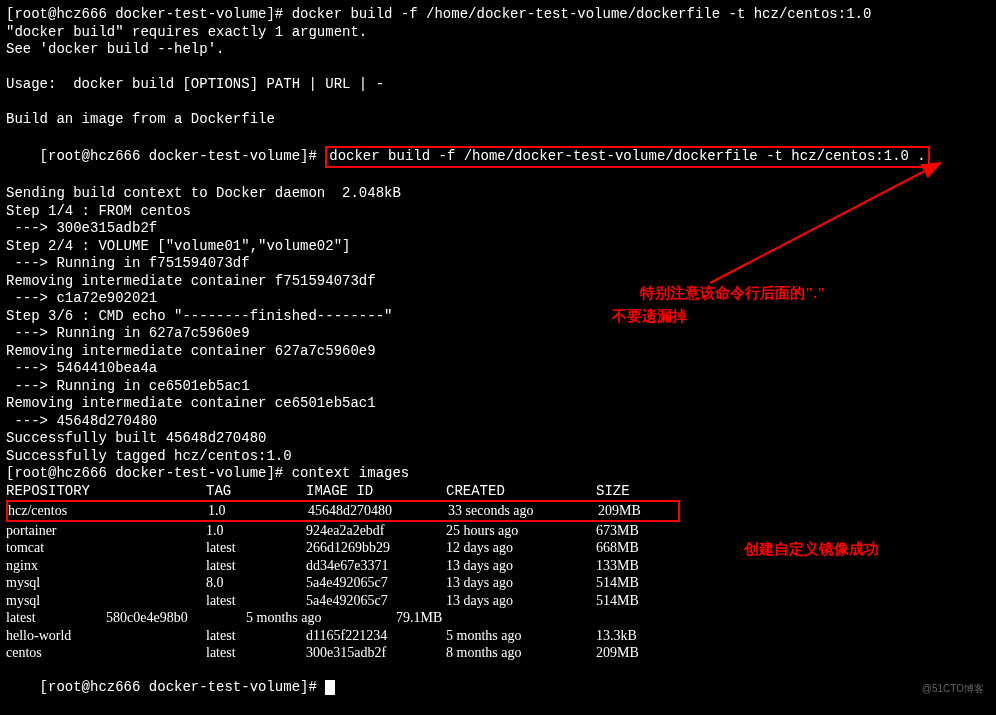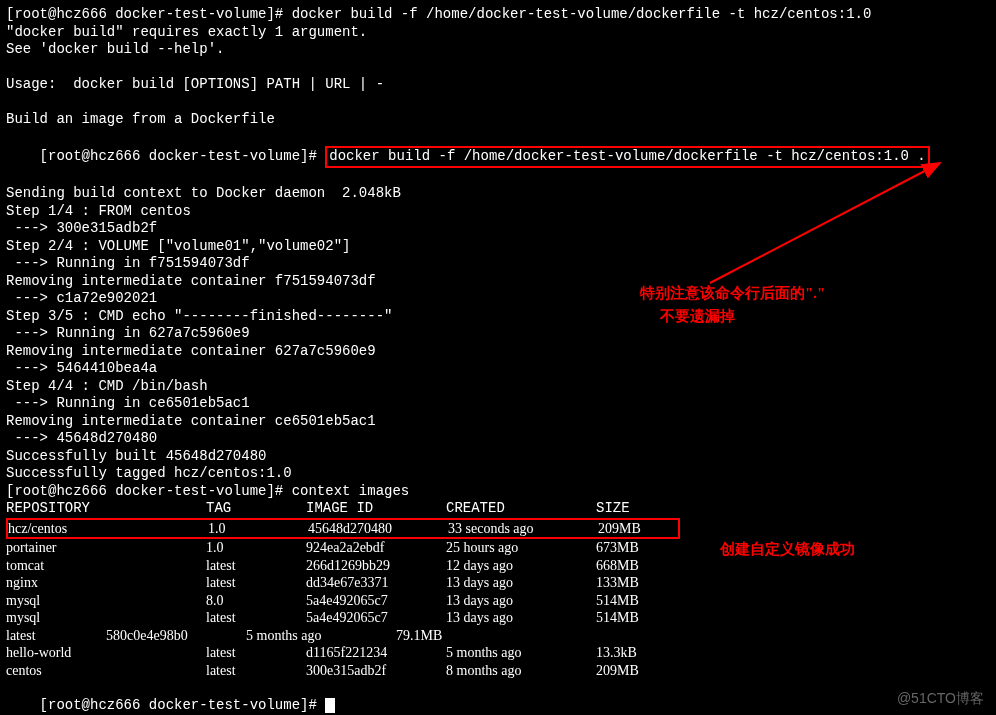--- a/index.html
+++ b/index.html
@@ -35,34 +35,34 @@
       display: inline-flex;
     }
     .annotation {
       position: absolute;
       color: #ff0000;
       font-family: 'SimSun', serif;
       font-weight: bold;
       font-size: 15px;
     }
     .annotation1 { top: 284px; left: 640px; }
-    .annotation2 { top: 307px; left: 660px; text-align: center; }
-    .annotation3 { top: 540px; left: 720px; }
+    .annotation2 { top: 307px; left: 612px; text-align: center; }
+    .annotation3 { top: 540px; left: 744px; }
     .arrow-svg {
       position: absolute;
       top: 153px;
       left: 640px;
       pointer-events: none;
     }
     .watermark {
       position: absolute;
-      bottom: 8px;
+      bottom: 20px;
       right: 12px;
       color: #666;
-      font-size: 14px;
+      font-size: 10px;
       font-family: sans-serif;
     }
     .cursor {
       background: #fff;
       display: inline-block;
       width: 10px;
       height: 15px;
       vertical-align: text-bottom;
     }
   </style>
@@ -80,25 +80,24 @@
   <div class="line">
     <span>[root@hcz666 docker-test-volume]# </span><span class="highlighted-cmd">docker build -f /home/docker-test-volume/dockerfile -t hcz/centos:1.0 .</span>
   </div>
   <div class="line">Sending build context to Docker daemon  2.048kB</div>
   <div class="line">Step 1/4 : FROM centos</div>
   <div class="line"> ---&gt; 300e315adb2f</div>
   <div class="line">Step 2/4 : VOLUME ["volume01","volume02"]</div>
   <div class="line"> ---&gt; Running in f751594073df</div>
   <div class="line">Removing intermediate container f751594073df</div>
   <div class="line"> ---&gt; c1a72e902021</div>
-  <div class="line">Step 3/5 : CMD echo "--------finished--------"</div>
+  <div class="line">Step 3/6 : CMD echo "--------finished--------"</div>
   <div class="line"> ---&gt; Running in 627a7c5960e9</div>
   <div class="line">Removing intermediate container 627a7c5960e9</div>
   <div class="line"> ---&gt; 5464410bea4a</div>
-  <div class="line">Step 4/4 : CMD /bin/bash</div>
   <div class="line"> ---&gt; Running in ce6501eb5ac1</div>
   <div class="line">Removing intermediate container ce6501eb5ac1</div>
   <div class="line"> ---&gt; 45648d270480</div>
   <div class="line">Successfully built 45648d270480</div>
   <div class="line">Successfully tagged hcz/centos:1.0</div>
   <div class="line">[root@hcz666 docker-test-volume]# context images</div>
 
   <div class="table-header">
     <span class="col-repo">REPOSITORY</span>
     <span class="col-tag">TAG</span>

